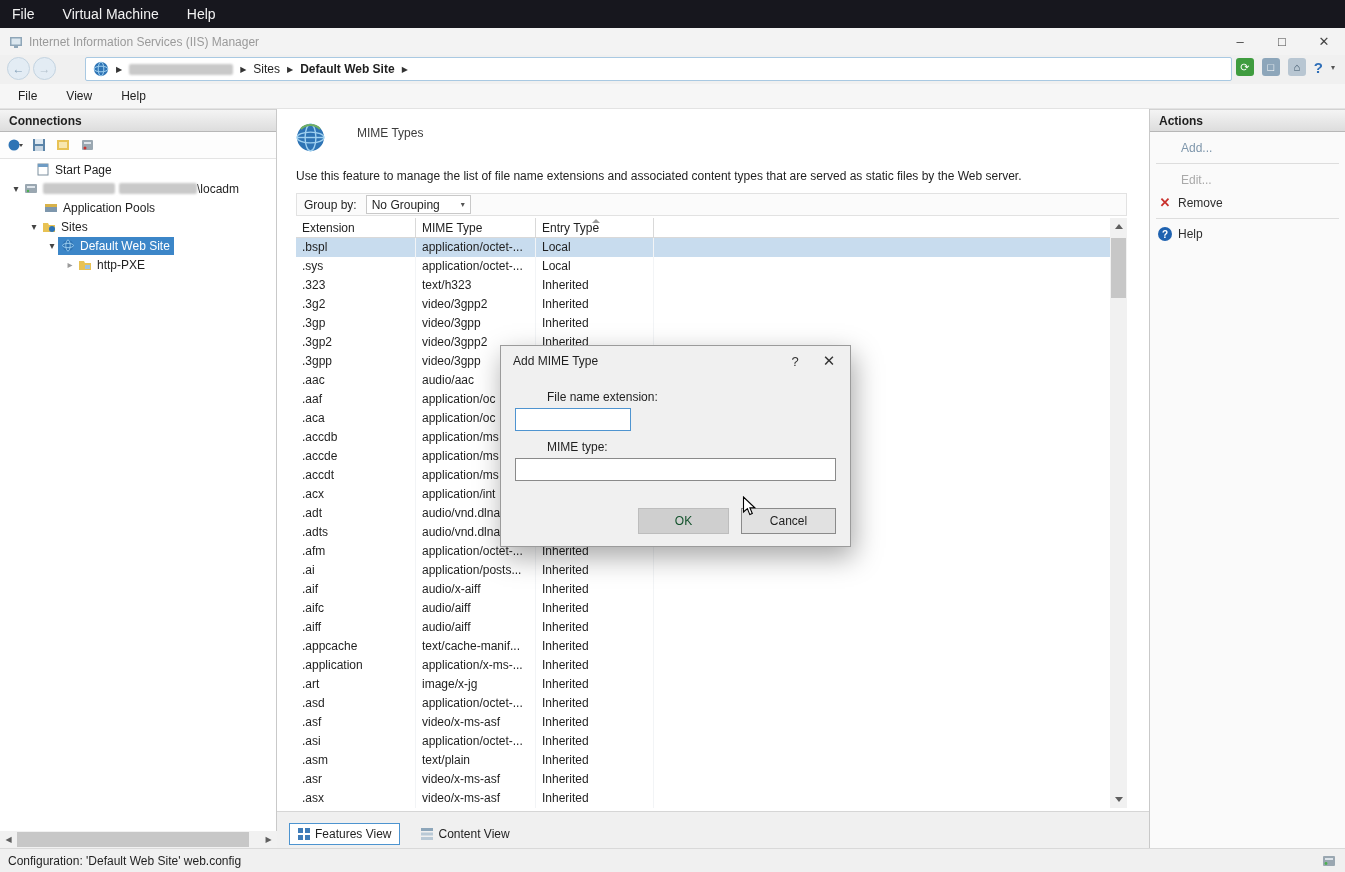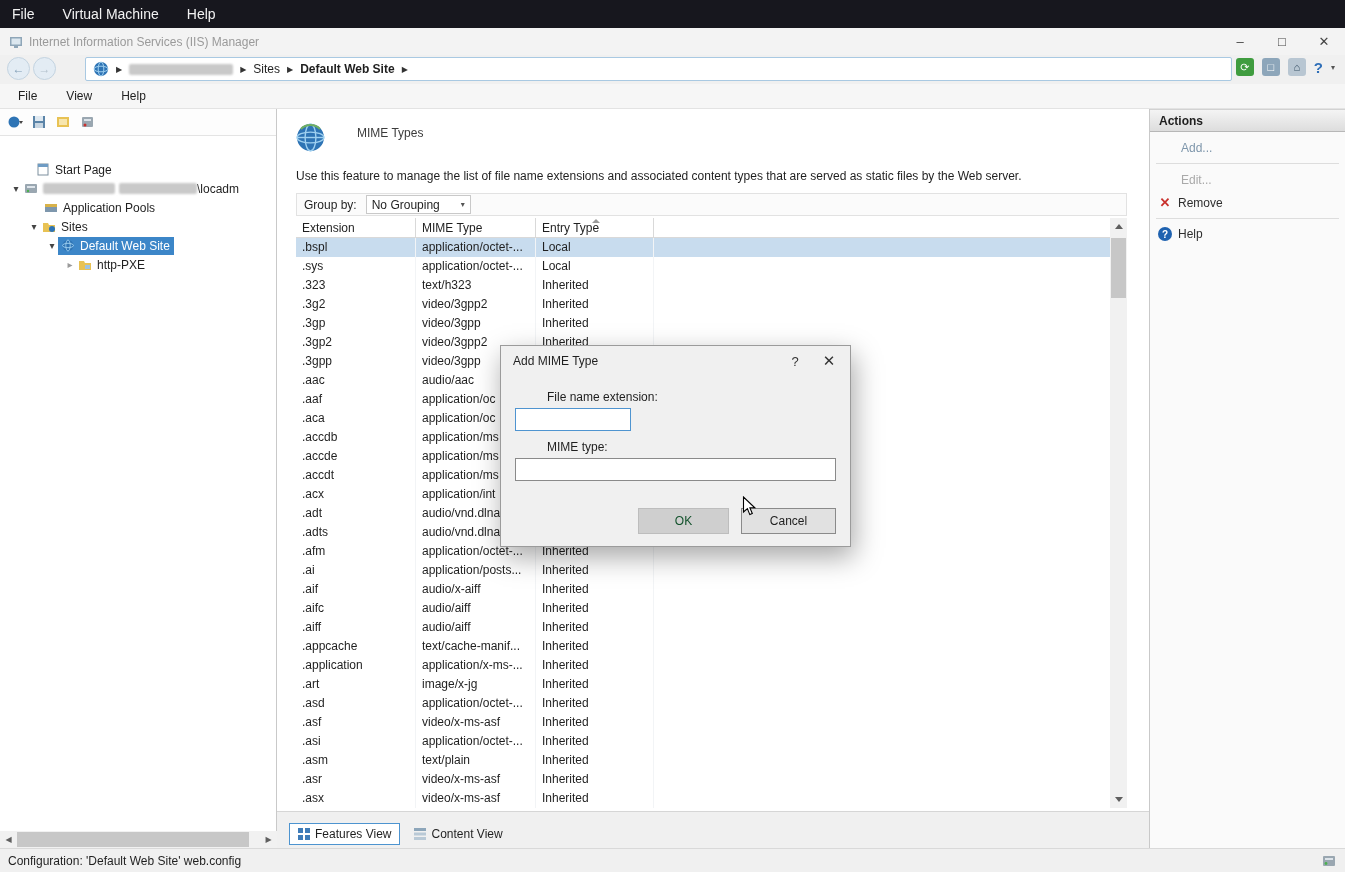--- a/index.html
+++ b/index.html
@@ -73,21 +73,21 @@
   .trow.selected { background:#c8dcee; }
   .tcell { padding-left:6px; overflow:hidden; white-space:nowrap; border-right:1px solid #f2f4f6; }
   .c0 { width:120px; } .c1 { width:120px; } .c2 { width:118px; }
 
   .vscroll { position:absolute; left:833px; top:109px; width:17px; height:590px; background:#f1f1f1; }
   .v-arrow { position:absolute; left:0; width:17px; height:17px; display:flex; align-items:center; justify-content:center; }
   .tri-up { width:0; height:0; border-left:4px solid transparent; border-right:4px solid transparent; border-bottom:5px solid #5f5f5f; }
   .tri-dn { width:0; height:0; border-left:4px solid transparent; border-right:4px solid transparent; border-top:5px solid #5f5f5f; }
   .v-thumb { position:absolute; left:1px; top:20px; width:15px; height:60px; background:#c7c7c7; }
 
-  .tabs-row { position:absolute; left:0; right:0; top:711px; height:28px; display:flex; align-items:center; gap:6px; padding-left:12px; background:#f0f0f0; }
+  .tabs-row { position:absolute; left:0; right:0; top:711px; height:28px; display:flex; align-items:center; gap:13px; padding-left:12px; background:#f0f0f0; }
   .tab { display:flex; align-items:center; gap:5px; height:22px; padding:0 8px; color:#1f1f1f; }
   .tab.selected { background:#fff; border:1px solid #4d94d0; }
   .grid-icon { width:12px; height:12px; }
 
   
   .right-panel { position:absolute; right:0; top:109px; width:196px; height:739px; background:#fafafa; border-left:1px solid #c9c9c9; }
   .action-link { margin:9px 0 8px 31px; }
   .lnk-add { color:#7e96ab; }
   .lnk-edit { color:#a9a9a9; }
   .action-row { display:flex; align-items:center; gap:6px; margin:8px 0 8px 8px; color:#2e2e2e; }
@@ -166,20 +166,21 @@
     </div>
   </div>
 
   <div class="menubar">
     <span>File</span>
     <span>View</span>
     <span>Help</span>
   </div>
 
   <div class="left-panel">
+    <div class="panel-header">Connections</div>
     <div class="conn-toolbar">
       <svg class="tb-ic" viewBox="0 0 15 14">
           <circle cx="6" cy="7" r="5.5" fill="#2e74b5"></circle>
           <path d="M11 6 l4 0 -2 3 z" fill="#444"></path>
         </svg>
       <svg class="tb-ic" viewBox="0 0 15 14">
           <rect x="1" y="1" width="12" height="12" fill="#5b84a8"></rect>
           <rect x="3" y="1" width="8" height="5" fill="#dfe9f1"></rect>
           <rect x="3" y="8" width="8" height="5" fill="#c8d6e2"></rect>
         </svg>

